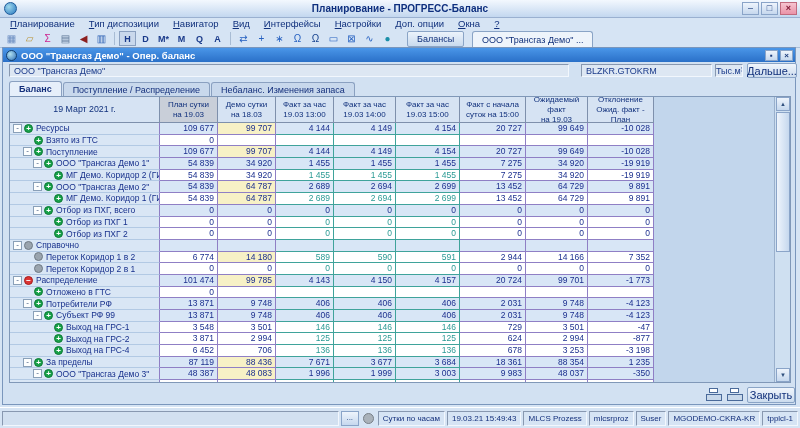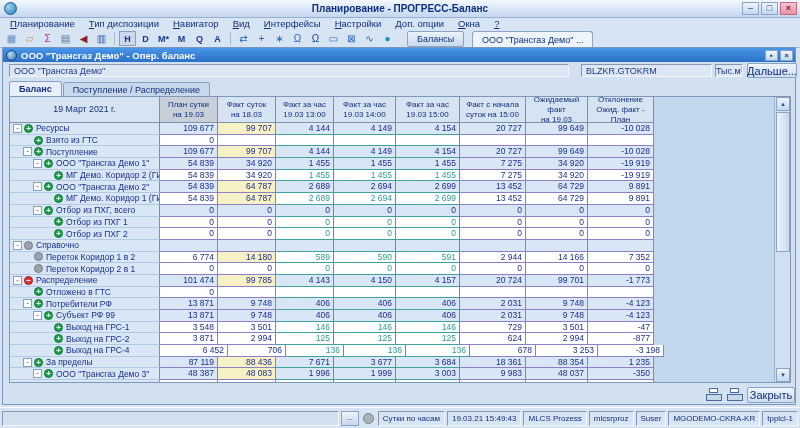--- a/index.html
+++ b/index.html
@@ -182,32 +182,33 @@
   </div>
 
   <div class="field" style="left:6px;top:16px;width:560px;">ООО "Трансгаз Демо"</div>
   <div class="field" style="left:578px;top:16px;width:131px;">BLZKR.GTOKRM</div>
   <div class="field" style="left:712px;top:16px;width:28px;text-align:center;padding:0;">Тыс.м³</div>
   <div class="btn" style="left:744px;top:15px;width:50px;height:15px;">Дальше...</div>
 
   <div class="tabs">
       <span class="tab active">Баланс</span>
       <span class="tab">Поступление / Распределение</span>
+      <span class="tab">Небаланс. Изменения запаса</span>
     </div>
 
   <div class="grid-wrap">
     <div class="grid">
       <div class="hrow">
         <div class="hcell date">19 Март 2021 г.</div>
       <div class="hcell g-plan" style="width: 58px;">
             <span>План сутки</span>
             <span>на 19.03</span>
           </div>
           <div class="hcell g-fakt" style="width: 58px;">
-            <span>Факт суток</span>
+            <span>Демо сутки</span>
             <span>на 18.03</span>
           </div>
           <div class="hcell g-hour" style="width: 58px;">
             <span>Факт за час</span>
             <span>19.03 13:00</span>
           </div>
           <div class="hcell g-hour" style="width: 62px;">
             <span>Факт за час</span>
             <span>19.03 14:00</span>
           </div>
@@ -513,21 +514,21 @@
             <div class="vc b-p" style="width: 66px;">624</div>
             <div class="vc b-p" style="width: 62px;">2 994</div>
             <div class="vc b-p" style="width: 66px;">-877</div>
           </div>
           <div class="trow">
             <div class="tc" style="padding-left: 33px;">
               <span class="xsp"></span>
               <span class="ric ic-plus">+</span>
               <span class="rlabel">Выход на ГРС-4</span>
             </div>
-            <div class="vc b-p" style="width: 68px;">6 452</div>
+            <div class="vc b-p" style="width: 58px;">6 452</div>
             <div class="vc b-p" style="width: 58px;">706</div>
             <div class="vc b-t tealtx" style="width: 58px;">136</div>
             <div class="vc b-t tealtx" style="width: 62px;">136</div>
             <div class="vc b-t tealtx" style="width: 64px;">136</div>
             <div class="vc b-p" style="width: 66px;">678</div>
             <div class="vc b-p" style="width: 62px;">3 253</div>
             <div class="vc b-p" style="width: 66px;">-3 198</div>
           </div>
           <div class="trow">
             <div class="tc" style="padding-left: 13px;">

